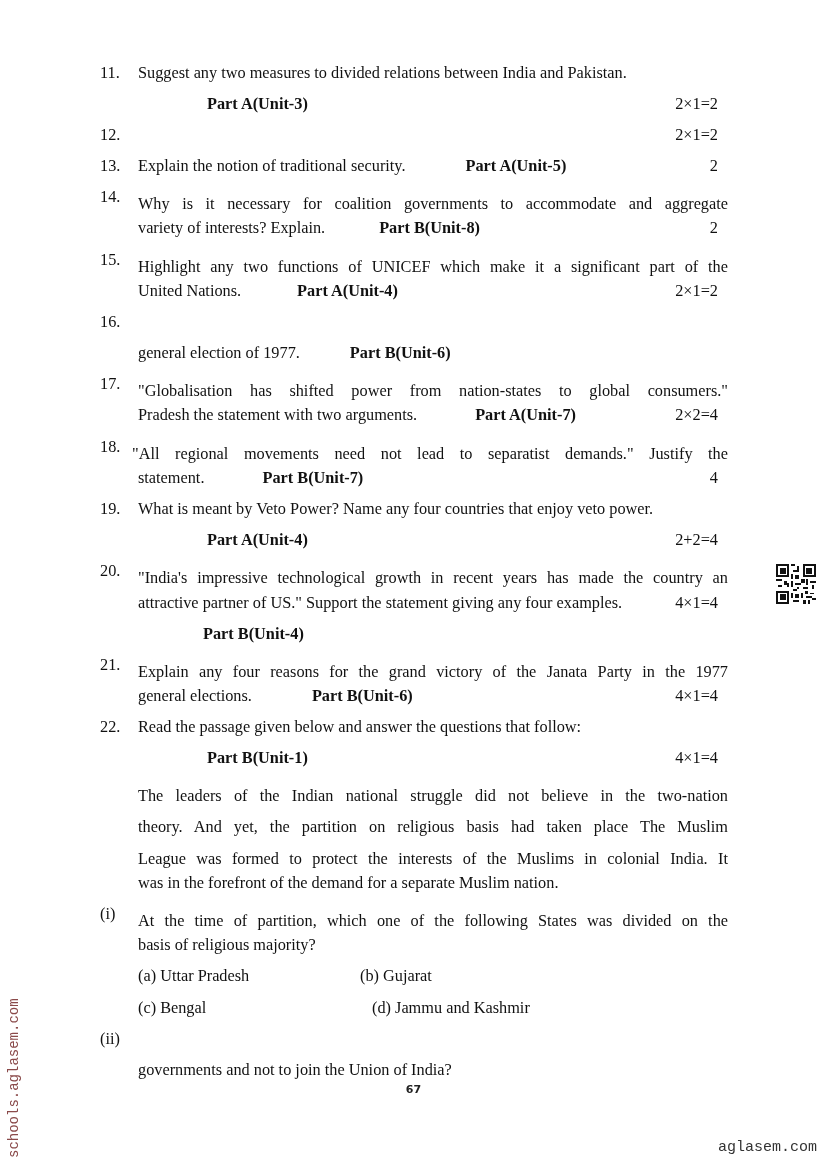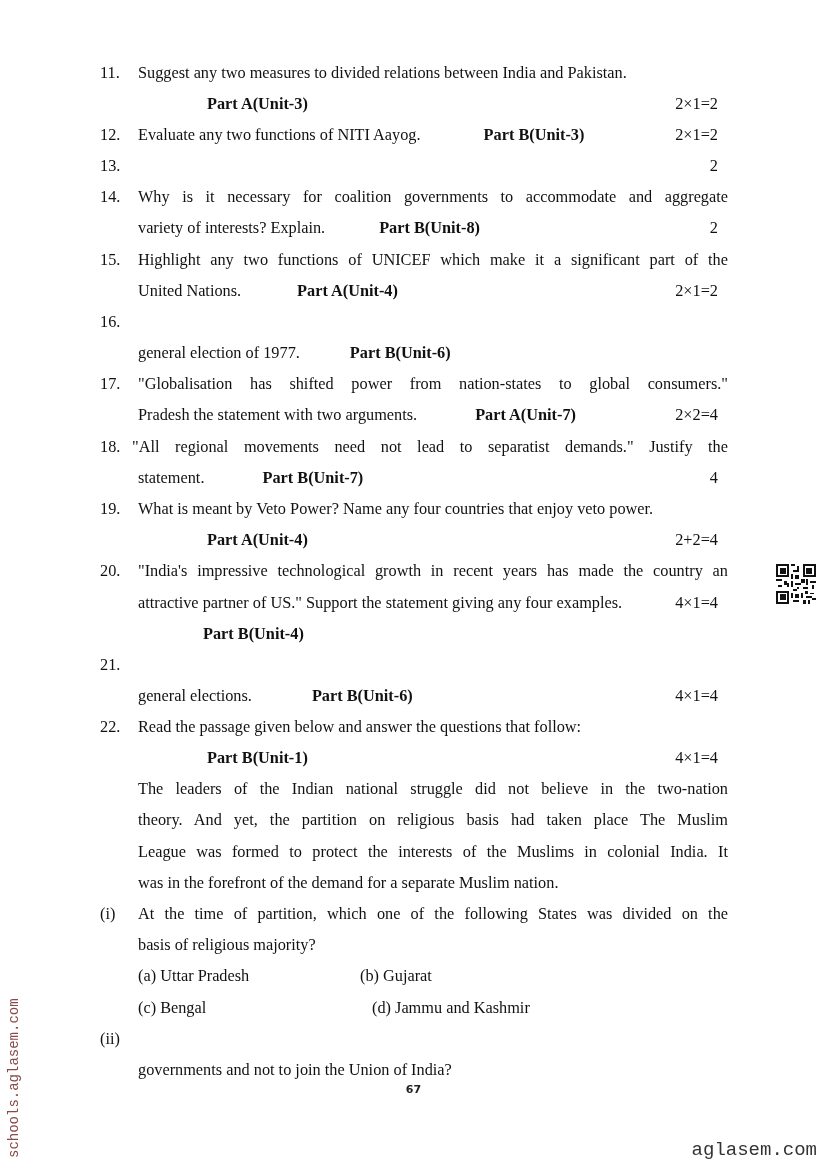--- a/index.html
+++ b/index.html
@@ -1,52 +1,52 @@
 <!DOCTYPE html>
 <html><head>
 <meta charset="utf-8">
 <style>
   html, body { margin:0; padding:0; background:#ffffff; }
   body { width:827px; height:1169px; position:relative; overflow:hidden;
          font-family:"Liberation Serif","DejaVu Serif",serif; color:#111; font-size:16.3px; }
   .line { position:absolute; left:0; width:827px; height:22px; line-height:22px; white-space:nowrap; }
   .num { position:absolute; left:100px; }
   .txt { position:absolute; left:138px; }
-  .just { position:absolute; left:138px; width:590px; text-align:justify; text-align-last:justify; }
+  .just { position:absolute; left:138px; width:590px; text-align:justify; text-align-last:justify;margin-top:7px; }
   .marks { position:absolute; right:109px; }
   b { font-weight:bold;margin-left:38px; }
   .gap { display:inline-block; width:18px; }
   .pageno { position:absolute; top:1083px; left:0; width:827px; text-align:center;
             font-family:"DejaVu Sans",sans-serif; font-size:11px; font-weight:bold; color:#222; }
   .wm-side { position:absolute; left:6px; top:1158px; transform-origin:0 0; transform:rotate(-90deg);
              font-family:"Liberation Mono","DejaVu Sans Mono",monospace; font-size:14px; color:#8a4a4a; white-space:nowrap; }
   .wm-bottom { position:absolute; right:10px; top:1139px;
-               font-family:"Liberation Mono","DejaVu Sans Mono",monospace; font-size:19px; color:#333; }
+               font-family:"Liberation Mono","DejaVu Sans Mono",monospace; font-size:15px; color:#333; }
   .qr { position:absolute; left:776px; top:564px; width:40px; height:40px; }
 </style>
 </head>
 <body>
 
 <div class="line" style="top:62px">
   <span class="num">11.</span>
   <span class="txt">Suggest any two measures to divided relations between India and Pakistan.</span>
 </div>
 <div class="line" style="top:93px">
   <b style="position:absolute;left:169px">Part A(Unit-3)</b>
   <span class="marks">2×1=2</span>
 </div>
 
 <div class="line" style="top:124px">
   <span class="num">12.</span>
-  <span class="txt"><span>Evaluate any two functions of NITI Aayog.</span><span class="gap" style="width:25px"></span><b>Part B(Unit-3)</b></span>
   <span class="marks">2×1=2</span>
 </div>
 
 <div class="line" style="top:155px">
   <span class="num">13.</span>
+  <span class="txt"><span>Explain the notion of traditional security.</span><span class="gap" style="width:22px"></span><b>Part A(Unit-5)</b></span>
   <span class="marks">2</span>
 </div>
 
 <div class="line" style="top:186px">
   <span class="num">14.</span>
   <span class="just">Why is it necessary for coalition governments to accommodate and aggregate</span>
 </div>
 <div class="line" style="top:217px">
   <span class="txt"><span>variety of interests? Explain.</span><span class="gap" style="width:16px"></span><b>Part B(Unit-8)</b></span>
   <span class="marks">2</span>
@@ -102,20 +102,21 @@
 <div class="line" style="top:592px">
   <span class="txt">attractive partner of US." Support the statement giving any four examples.</span>
   <span class="marks">4×1=4</span>
 </div>
 <div class="line" style="top:623px">
   <b style="position:absolute;left:165px">Part B(Unit-4)</b>
 </div>
 
 <div class="line" style="top:654px">
   <span class="num">21.</span>
+  <span class="just">Explain any four reasons for the grand victory of the Janata Party in the 1977</span>
 </div>
 <div class="line" style="top:685px">
   <span class="txt"><span>general elections.</span><span class="gap" style="width:22px"></span><b>Part B(Unit-6)</b></span>
   <span class="marks">4×1=4</span>
 </div>
 
 <div class="line" style="top:716px">
   <span class="num">22.</span>
   <span class="txt">Read the passage given below and answer the questions that follow:</span>
 </div>

